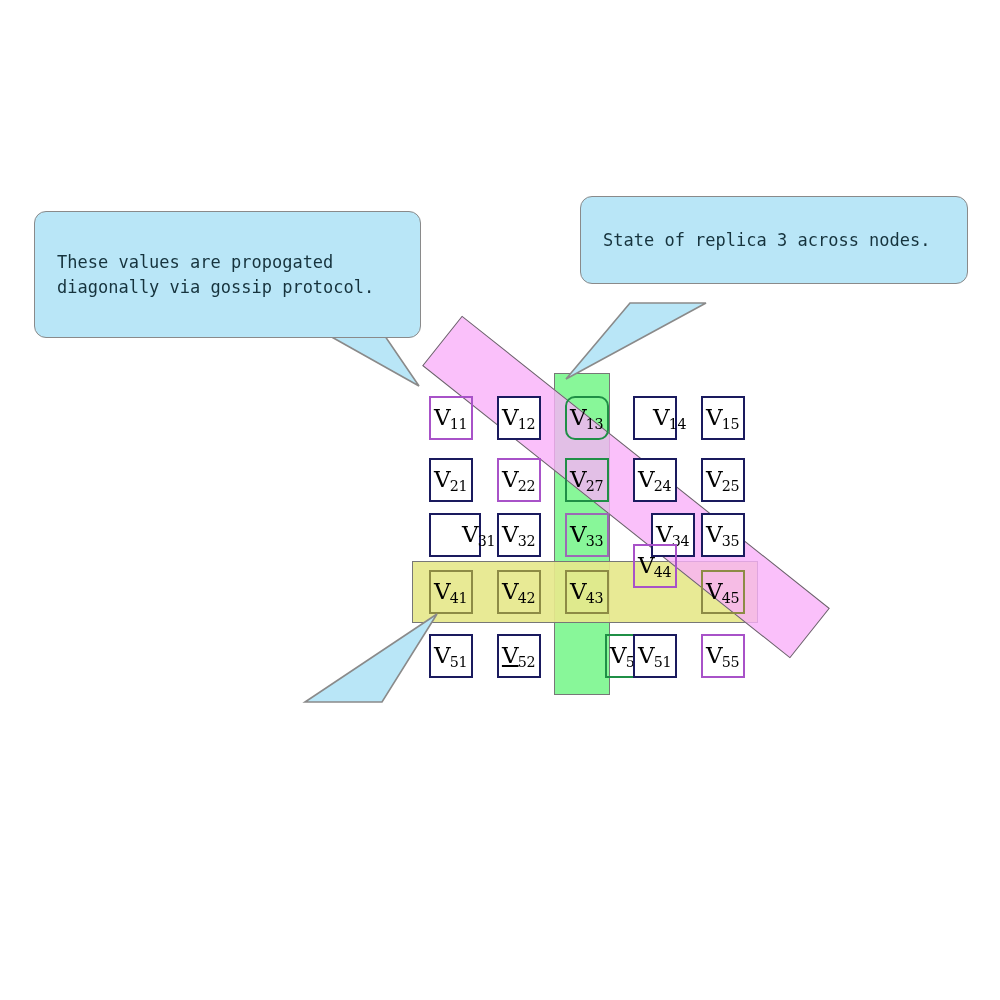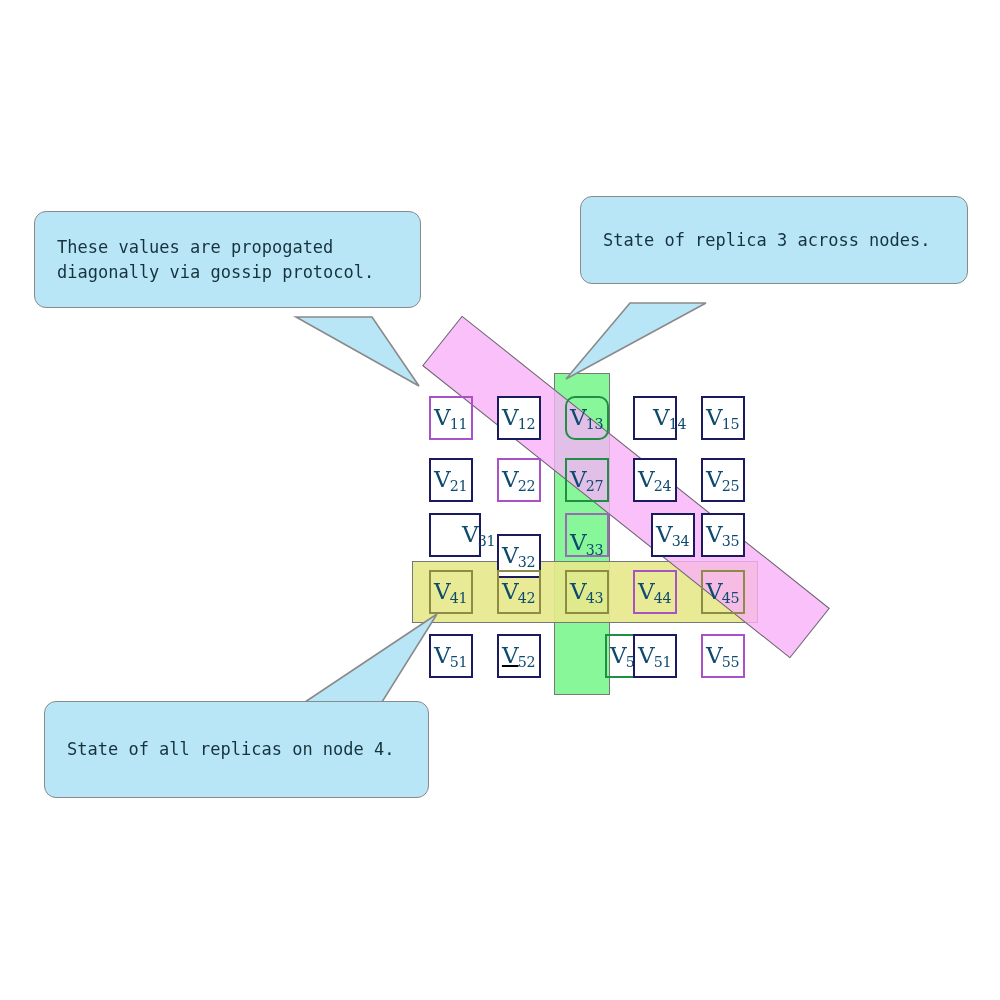--- a/index.html
+++ b/index.html
@@ -81,26 +81,25 @@
     background: transparent;
     text-align: right;
   }
   .cell.hl-pink {
     border-color: #a852c8;
     background: transparent;
   }
   .cell.hl-purple {
     border-color: #9b6ab5;
     background: transparent;
-    align-items: flex-end;
   }
   .cell-label {
     font-family: "DejaVu Serif", serif;
     font-size: 23px;
-    color: #0c4a6e;
+    color: #000000;
     line-height: 1;
     white-space: nowrap;
     position: relative;
     top: -1px;
   }
   .cell-label sub {
     font-size: 0.62em;
     vertical-align: baseline;
     position: relative;
     top: 0.32em;
@@ -120,21 +119,21 @@
     align-items: center;
     padding: 0 22px;
   }
   .callout-text {
     font-family: "DejaVu Sans Mono", monospace;
     font-size: 17px;
     color: #16333d;
     line-height: 1.45;
     white-space: pre-line;
   }
-  #callout-gossip   { left: 34px;  top: 211px; width: 387px; height: 97px; }
+  #callout-gossip   { left: 34px;  top: 211px; width: 387px; height: 127px; }
   #callout-replica3 { left: 580px; top: 196px; width: 388px; height: 88px; }
   #callout-node4    { left: 44px;  top: 701px; width: 385px; height: 97px;  }
 
   .tail-svg {
     position: absolute;
     left: 0; top: 0;
     width: 1000px;
     height: 1000px;
     z-index: 8;
     pointer-events: none;
@@ -184,21 +183,21 @@
   <div class="cell" style="left:633px; top:458px;">
     <span class="cell-label">V<sub>24</sub></span>
   </div>
   <div class="cell" style="left:701px; top:458px;">
     <span class="cell-label">V<sub>25</sub></span>
   </div>
 
   <div class="cell" style="left:429px; top:513px;padding-left:48px;">
     <span class="cell-label">V<sub>31</sub></span>
   </div>
-  <div class="cell" style="left:497px; top:513px;margin-top:21px;">
+  <div class="cell" style="left:497px; top:513px;">
     <span class="cell-label">V<sub>32</sub></span>
   </div>
   <div class="cell hl-purple" style="left:565px; top:513px;">
     <span class="cell-label">V<sub>33</sub></span>
   </div>
   <div class="cell" style="left:633px; top:513px;margin-left:18px;">
     <span class="cell-label">V<sub>34</sub></span>
   </div>
   <div class="cell" style="left:701px; top:513px;">
     <span class="cell-label">V<sub>35</sub></span>
@@ -206,21 +205,21 @@
 
   <div class="cell hl-yellow" style="left:429px; top:570px;">
     <span class="cell-label">V<sub>41</sub></span>
   </div>
   <div class="cell hl-yellow" style="left:497px; top:570px;">
     <span class="cell-label">V<sub>42</sub></span>
   </div>
   <div class="cell hl-yellow" style="left:565px; top:570px;">
     <span class="cell-label">V<sub>43</sub></span>
   </div>
-  <div class="cell hl-pink" style="left:633px; top:570px;">
+  <div class="cell hl-pink" style="left:633px; top:544px;">
     <span class="cell-label">V<sub>44</sub></span>
   </div>
   <div class="cell hl-yellow" style="left:701px; top:570px;">
     <span class="cell-label">V<sub>45</sub></span>
   </div>
 
   <div class="cell" style="left:429px; top:634px;">
     <span class="cell-label">V<sub>51</sub></span>
   </div>
   <div class="cell" style="left:497px; top:634px;text-decoration:underline;">
@@ -244,17 +243,14 @@
 
   <div class="callout" id="callout-gossip">
     <span class="callout-text">These values are propogated
 diagonally via gossip protocol.</span>
   </div>
 
   <div class="callout" id="callout-replica3">
     <span class="callout-text">State of replica 3 across nodes.</span>
   </div>
 
-  <div class="callout" id="callout-node4">
-    <span class="callout-text">State of all replicas on node 4.</span>
-  </div>
 
 </div>
 
 </body></html>

